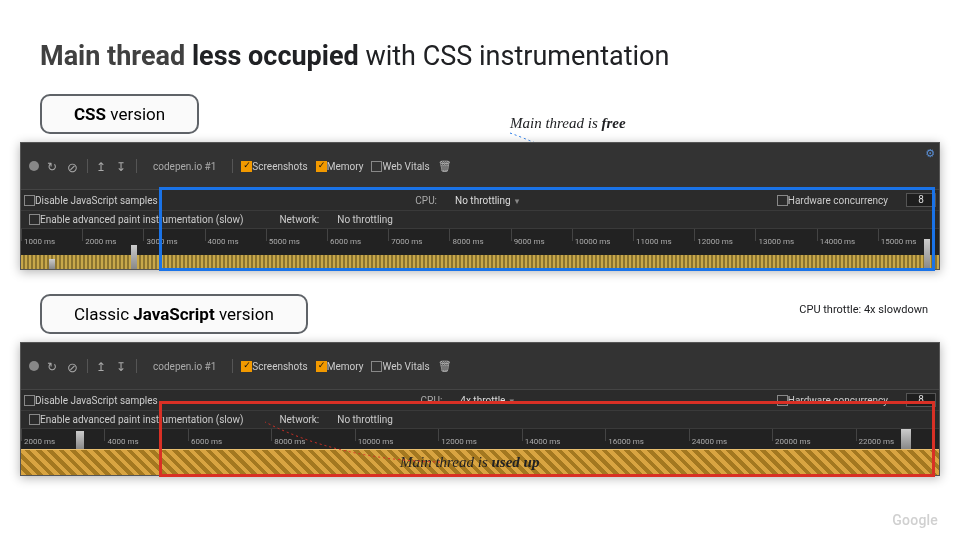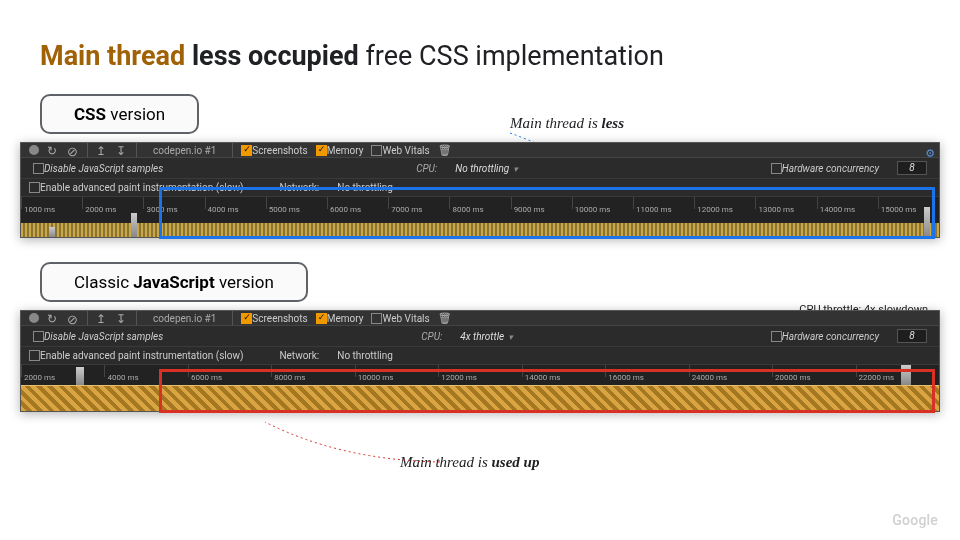--- a/index.html
+++ b/index.html
@@ -4,21 +4,21 @@
 <style>
   * { box-sizing: border-box; margin: 0; padding: 0; }
   body {
     width: 960px; height: 540px;
     font-family: "Google Sans", Roboto, Arial, sans-serif;
     background: #fff;
     position: relative;
     overflow: hidden;
   }
   .title { padding: 40px 40px 10px; font-size: 27px; font-weight: 400; color:#202124; }
-  .title .blue { color:#a16207; font-weight:700; }
+  .title .blue { color:#404040; font-weight:700; }
   .title .bold { font-weight:700; }
   .label-pill {
     display: inline-block;
     border: 2px solid #5f6368;
     border-radius: 10px;
     padding: 8px 32px;
     font-size: 17px;
     color:#000000;
     background:#fafafa;
     margin-left: 40px;
@@ -39,37 +39,37 @@
     position: relative;
     margin: 6px 20px 8px 20px;
     background: #2b2b2b;
     border: 1px solid #555;
     box-shadow: 0 2px 10px rgba(0,0,0,.3);
     font-size: 10px;
     color:#ccc;
   }
   .dt-toolbar {
     display:flex; align-items:center; gap:8px;
-    background:#333; padding:0 8px;
+    background:#333; padding:16px 8px;
     border-bottom:1px solid #444;
   }
   .dt-icon { width:12px; height:12px; display:inline-block; }
   .dt-dot { width:10px; height:10px; border-radius:50%; background:#888; display:inline-block; }
   .dt-reload::before { content:"↻"; color:#aaa; font-size:12px; }
   .dt-stop::before { content:"⊘"; color:#aaa; font-size:13px; }
   .dt-up::before { content:"↥"; color:#aaa; font-size:12px; }
   .dt-down::before { content:"↧"; color:#aaa; font-size:12px; }
   .dt-trash::before { content:"🗑"; font-size:11px; color:#bbb; }
   .dt-tabname { color:#aaa; padding:0 8px; }
   .dt-sep { width:1px; height:14px; background:#555; }
   .dt-chk { display:flex; align-items:center; color:#ccc; }
   .dt-chk .box { width:11px; height:11px; border:1px solid #888; display:inline-block; }
   .dt-chk .box.on { background:#f29900; border-color:#f29900; position:relative; }
   .dt-chk .box.on::after{ content:"✓"; font-size:9px; position:absolute; top:-2px; left:1px; color:#111;}
-  .dt-row2 { display:flex; align-items:center; gap:18px; padding:3px 12px; border-bottom:1px solid #3a3a3a; background:#2b2b2b;font-style:italic; }
+  .dt-row2 { display:flex; align-items:center; gap:18px; padding:3px 3px; border-bottom:1px solid #3a3a3a; background:#2b2b2b; }
   .dt-row2 .lbl { color:#aaa; }
   .dt-row2 .val { color:#ddd; }
   .dt-row2 .spacer { flex:1; }
   .dt-row2 .tri::after{ content:"▾"; color:#888; margin-left:4px; font-size:9px; }
   .hw-input { background:#1e1e1e; border:1px solid #555; color:#ddd; width:30px; height:14px; text-align:center; font-size:10px; }
   .dt-row3 { display:flex; align-items:center; gap:18px; padding:3px 8px; border-bottom:1px solid #3a3a3a; }
   .dt-gear { position:absolute; top:4px; right:4px; color:#5a8fd6; font-size:11px; }
 
   .timeline {
     position:relative;
@@ -107,29 +107,29 @@
 </style>
 </head>
 <body>
 
 
 
 
 <div class="title">
   <span class="blue">Main thread</span>
   <span class="bold">less occupied</span>
-  <span>free CSS implementation</span>
+  <span>with CSS instrumentation</span>
 </div>
 
 
 <div class="label-pill">
   <span class="bold">CSS</span><span> version</span>
 </div>
 <div class="annot" style="top:115px; left:510px;">
-  <span>Main thread is </span><span class="bold">less</span>
+  <span>Main thread is </span><span class="bold">free</span>
 </div>
 <svg class="arrow blue" style="top:128px; left:500px; width:180px; height:90px;">
   <path d="M10,5 Q80,30 150,85"></path>
 </svg>
 <div class="throttle-note" style="top:143px;">CPU throttle: 4x slowdown</div>
 
 
 <div class="devtools-panel" style="margin-top:8px;">
   <span class="dt-gear">⚙</span>
   <div class="dt-toolbar">

